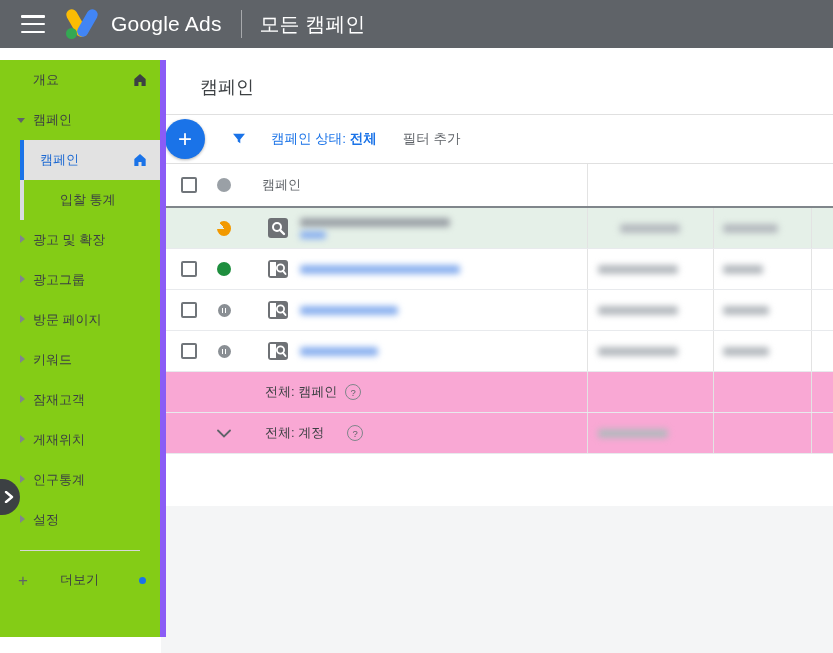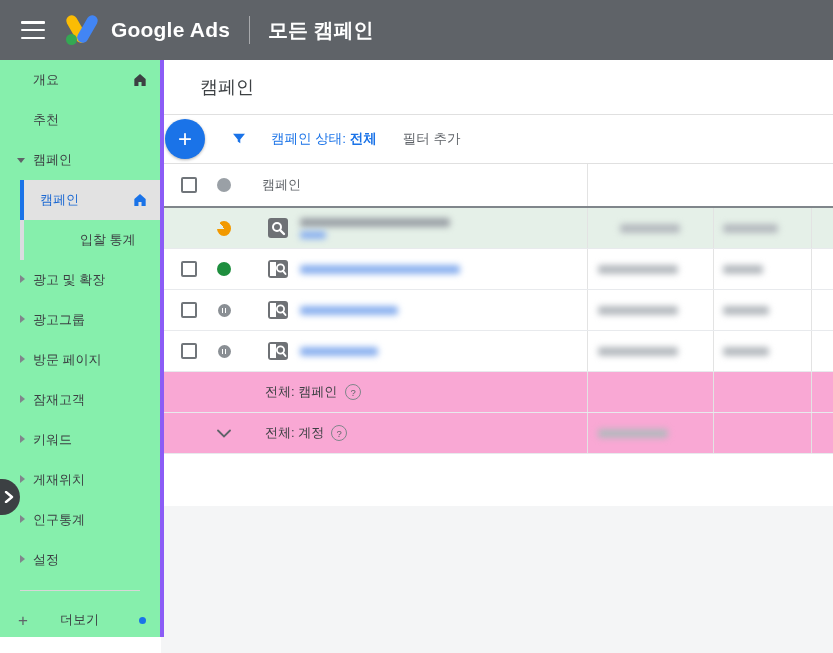--- a/index.html
+++ b/index.html
@@ -3,41 +3,41 @@
 <meta charset="utf-8">
 <style>
   html,body{margin:0;padding:0;}
   body{
     width:833px;height:653px;position:relative;overflow:hidden;
     font-family:"Liberation Sans","DejaVu Sans",sans-serif;
     background:#ffffff;color:#3c4043;
     -webkit-font-smoothing:antialiased;
   }
   
-  .topbar{position:absolute;top:0;left:0;right:0;height:60px;background:#5f6368;
-    display:flex;align-items:center;z-index:30;font-weight:bold;}
+  .topbar{position:absolute;top:0;left:0;right:0;height:48px;background:#5f6368;
+    display:flex;align-items:center;z-index:30;}
   .hamburger{width:24px;height:18px;margin-left:21px;display:flex;flex-direction:column;
     justify-content:space-between;cursor:pointer;}
   .hamburger span{display:block;height:2.5px;background:#fff;border-radius:1px;}
   .adslogo{position:relative;width:34px;height:28px;margin-left:20px;}
   .adslogo .bar{position:absolute;width:11px;height:30px;border-radius:6px;top:-2px;}
   .adslogo .bar.y{background:#fbbc04;left:6px;transform:rotate(-30deg);}
   .adslogo .bar.b{background:#4285f4;left:17px;transform:rotate(30deg);}
   .adslogo .dot{position:absolute;width:11px;height:11px;border-radius:50%;background:#34a853;left:1px;bottom:-1px;}
   .brand{color:#fff;font-size:21px;margin-left:12px;letter-spacing:.2px;}
   .topbar-divider{width:1px;height:28px;background:rgba(255,255,255,.45);margin-left:19px;}
   .page-title{color:#fff;font-size:20px;margin-left:18px;}
 
   
-  .sidebar{position:absolute;top:60px;left:0;width:160px;bottom:16px;background:#86efac;
-    border-right:4px solid #8b5cf6;z-index:10;}
+  .sidebar{position:absolute;top:60px;left:0;width:160px;bottom:16px;background:#84cc16;
+    border-right:6px solid #8b5cf6;z-index:10;}
   .nav-item{position:relative;height:40px;display:flex;align-items:center;font-size:13px;
     color:#3c4043;cursor:pointer;}
   .nav-item .lbl{padding-left:33px;}
-  .nav-sub .lbl{padding-left:60px;}
+  .nav-sub .lbl{padding-left:40px;}
   .caret-down{position:absolute;left:17px;top:18px;width:0;height:0;
     border-left:4.5px solid transparent;border-right:4.5px solid transparent;border-top:5px solid #5f6368;}
   .caret-right{position:absolute;left:20px;top:15px;width:0;height:0;
     border-top:4.5px solid transparent;border-bottom:4.5px solid transparent;border-left:5px solid #80868b;}
   .nav-sub{margin-left:20px;width:140px;}
   .rail{position:absolute;left:0;top:0;bottom:0;width:4px;background:#dadce0;}
   .nav-sub.selected{background:#e2e2e2;}
   .nav-sub.selected .rail{background:#1a73e8;}
   .nav-sub.selected .lbl{color:#1967d2;padding-left:20px;}
   .home-ic{position:absolute;right:12px;top:12px;}
@@ -124,23 +124,20 @@
 <nav class="sidebar">
   <div class="nav-item">
     <span class="lbl">개요</span>
     <span class="home-ic">
       <svg width="16" height="16" viewBox="0 0 24 24">
           <path fill="#3c4043" d="M12 3 3.5 10.5V21h6.2v-6h4.6v6h6.2V10.5z"></path>
         </svg>
     </span>
   </div>
   <div class="nav-item">
-    <span class="lbl">추천</span>
-  </div>
-  <div class="nav-item">
     <span class="caret-down"></span>
     <span class="lbl">캠페인</span>
   </div>
   <div class="nav-item nav-sub selected">
     <span class="rail"></span>
     <span class="lbl">캠페인</span>
     <span class="home-ic">
       <svg width="16" height="16" viewBox="0 0 24 24">
           <path fill="#1a73e8" d="M12 3 3.5 10.5V21h6.2v-6h4.6v6h6.2V10.5z"></path>
         </svg>
@@ -157,25 +154,25 @@
   <div class="nav-item">
     <span class="caret-right"></span>
     <span class="lbl">광고그룹</span>
   </div>
   <div class="nav-item">
     <span class="caret-right"></span>
     <span class="lbl">방문 페이지</span>
   </div>
   <div class="nav-item">
     <span class="caret-right"></span>
+    <span class="lbl">키워드</span>
+  </div>
+  <div class="nav-item">
+    <span class="caret-right"></span>
     <span class="lbl">잠재고객</span>
-  </div>
-  <div class="nav-item">
-    <span class="caret-right"></span>
-    <span class="lbl">키워드</span>
   </div>
   <div class="nav-item">
     <span class="caret-right"></span>
     <span class="lbl">게재위치</span>
   </div>
   <div class="nav-item">
     <span class="caret-right"></span>
     <span class="lbl">인구통계</span>
   </div>
   <div class="nav-item">
@@ -345,21 +342,21 @@
   </div>
 
   <div class="trow total">
     <div class="c1">
       <span class="chev-spacer"></span>
       <span style="display:flex;">
         <svg width="14" height="9" viewBox="0 0 14 9">
             <path d="M1 1.5 L7 7.5 L13 1.5" stroke="#5f6368" stroke-width="1.8" fill="none" stroke-linecap="round"></path>
           </svg>
       </span>
-      <span class="total-label2" style="margin-left:34px;gap:7px;">
+      <span class="total-label2" style="margin-left:34px;gap:23px;">
         <span>전체: 계정</span>
         <span class="help">?</span>
       </span>
     </div>
     <div class="c2">
         <span class="blur lightgray" style="width:70px;margin-left:10px;"></span>
       </div>
     <div class="c3"></div>
     <div class="c4"></div>
   </div>

